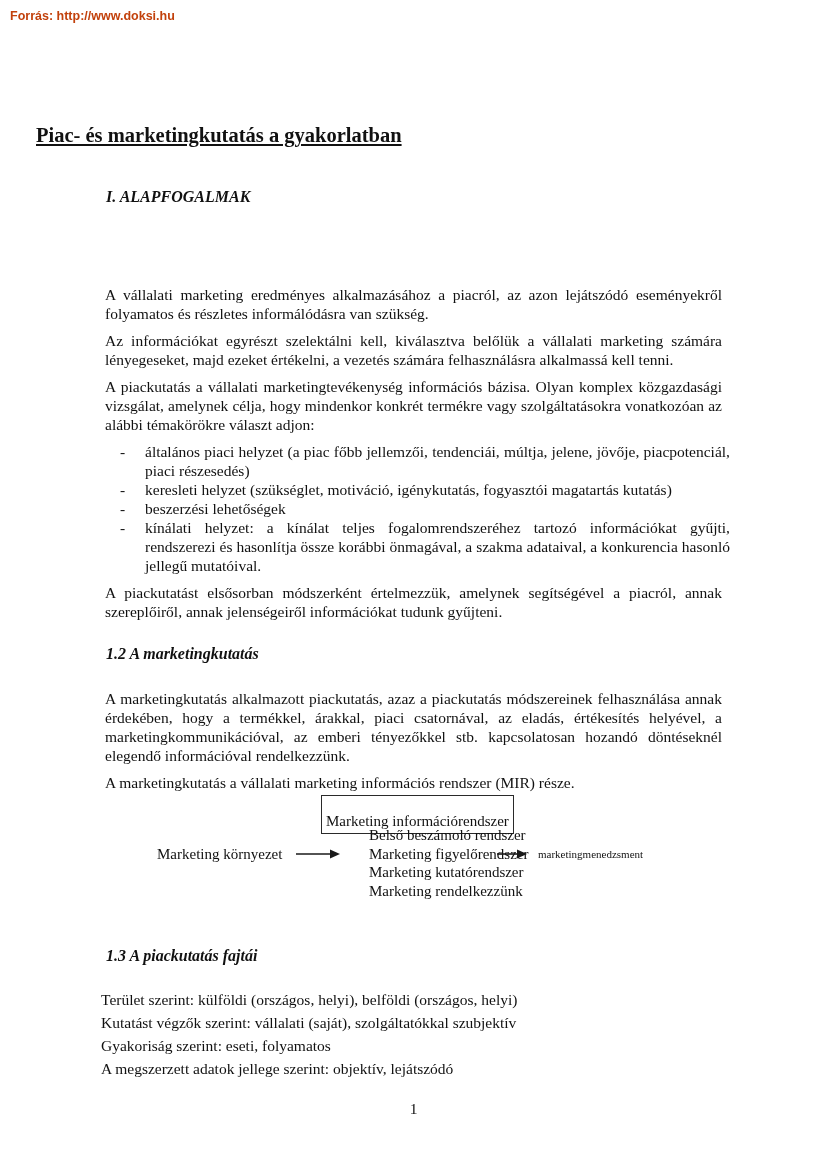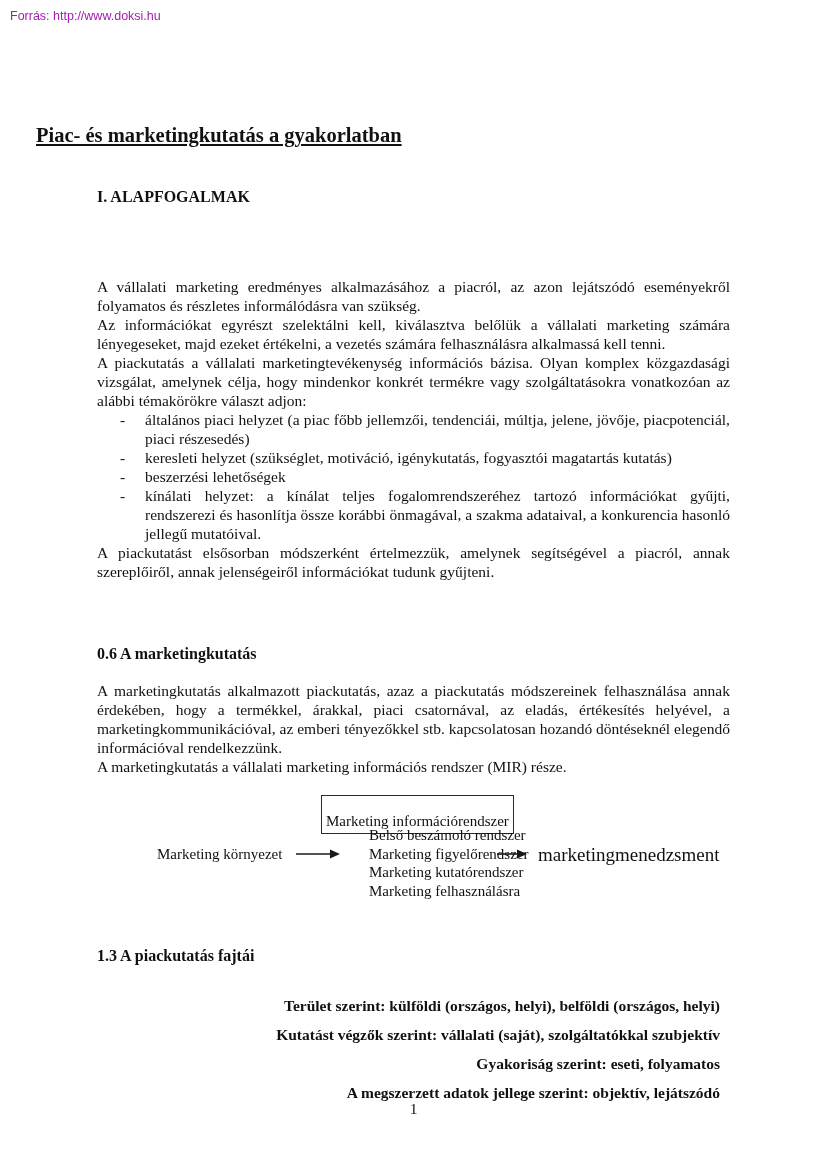--- a/index.html
+++ b/index.html
@@ -14,64 +14,66 @@
     line-height: 19px;
     overflow: hidden;
   }
   .source-line {
     position: absolute;
     top: 8px;
     left: 10px;
     font-family: "Liberation Sans", "DejaVu Sans", sans-serif;
     font-size: 12.5px;
     line-height: 16px;
-    color: #a21caf;
+    color: #c2410c;
+    font-weight: bold;
   }
   .doc-title {
     position: absolute;
     top: 123px;
     left: 0;
     width: 100%;
     text-align: left;
     font-size: 20.5px;
     font-weight: bold;
     text-decoration: underline;
     line-height: 25px;
     margin-left: 36px;
   }
   .heading {
     position: absolute;
-    left: 97px;
+    left: 106px;
     width: 633px;
     font-weight: bold;
     font-size: 16px;
     line-height: 19px;
+    font-style: italic;
   }
   .h-alap { top: 187px; }
   .h-11  { top: 244px; }
   .h-12  { top: 644px; }
   .h-13  { top: 946px; }
   .text-block {
     position: absolute;
     left: 97px;
     width: 633px;
   }
   .block-a { top: 277px; }
   .block-b { top: 681px; }
   .block-c { top: 986px; }
-  .text-block p { margin: 0; text-align: justify; }
+  .text-block p { margin: 8px; text-align: justify; }
   .bullet-row { display: flex; text-align: justify; }
   .bullet-row .dash {
     flex: 0 0 48px;
     padding-left: 23px;
     box-sizing: border-box;
     text-align: left;
   }
   .bullet-row .bullet-text { flex: 1 1 auto; text-align: justify; }
-  .plain-lines p { margin: 10px; text-align: right; font-weight: bold; }
+  .plain-lines p { margin: 4px; text-align: left; }
   
   .diagram { position: absolute; top: 0; left: 0; width: 827px; height: 0; }
   .diag-box {
     position: absolute;
     top: 795px;
     left: 321px;
     border: 1px solid #2a2a2a;
     padding: 16px 4px 2px 4px;
     font-size: 15px;
     line-height: 19px;
@@ -92,21 +94,21 @@
     top: 845px;
     left: 157px;
     font-size: 15px;
     line-height: 19px;
     white-space: nowrap;
   }
   .diag-right {
     position: absolute;
     top: 845px;
     left: 538px;
-    font-size: 19px;
+    font-size: 11px;
     line-height: 19px;
     white-space: nowrap;
   }
   .diag-arrow { position: absolute; }
   .arrow-1 { top: 849px; left: 296px; }
   .arrow-2 { top: 849px; left: 497px; }
   .page-number {
     position: absolute;
     top: 1099px;
     left: 0;
@@ -143,39 +145,39 @@
       <span class="dash">-</span>
       <span class="bullet-text">beszerzési lehetőségek</span>
     </div>
     <div class="bullet-row">
       <span class="dash">-</span>
       <span class="bullet-text">kínálati helyzet: a kínálat teljes fogalomrendszeréhez tartozó információkat gyűjti, rendszerezi és hasonlítja össze korábbi önmagával, a szakma adataival, a konkurencia hasonló jellegű mutatóival.</span>
     </div>
     <p>A piackutatást elsősorban módszerként értelmezzük, amelynek segítségével a piacról, annak szereplőiről, annak jelenségeiről információkat tudunk gyűjteni.</p>
   </div>
 
-  <div class="heading h-12">0.6 A marketingkutatás</div>
+  <div class="heading h-12">1.2 A marketingkutatás</div>
 
   <div class="text-block block-b">
     <p>A marketingkutatás alkalmazott piackutatás, azaz a piackutatás módszereinek felhasználása annak érdekében, hogy a termékkel, árakkal, piaci csatornával, az eladás, értékesítés helyével, a marketingkommunikációval, az emberi tényezőkkel stb. kapcsolatosan hozandó döntéseknél elegendő információval rendelkezzünk.</p>
     <p>A marketingkutatás a vállalati marketing információs rendszer (MIR) része.</p>
   </div>
 
   <div class="diagram">
     <div class="diag-box">Marketing információrendszer</div>
     <div class="diag-left">Marketing környezet</div>
     <svg class="diag-arrow arrow-1" width="44" height="10" viewBox="0 0 44 10">
       <line x1="0" y1="5" x2="34" y2="5" stroke="#1a1a1a" stroke-width="1.6"></line>
       <polygon points="34,0.5 44,5 34,9.5" fill="#1a1a1a"></polygon>
     </svg>
     <div class="diag-center">
       <div>Belső beszámoló rendszer</div>
       <div>Marketing figyelőrendszer</div>
       <div>Marketing kutatórendszer</div>
-      <div>Marketing felhasználásra</div>
+      <div>Marketing rendelkezzünk</div>
     </div>
     <svg class="diag-arrow arrow-2" width="30" height="10" viewBox="0 0 30 10">
       <line x1="0" y1="5" x2="20" y2="5" stroke="#1a1a1a" stroke-width="1.6"></line>
       <polygon points="20,0.5 30,5 20,9.5" fill="#1a1a1a"></polygon>
     </svg>
     <div class="diag-right">marketingmenedzsment</div>
   </div>
 
   <div class="heading h-13">1.3 A piackutatás fajtái</div>
 

